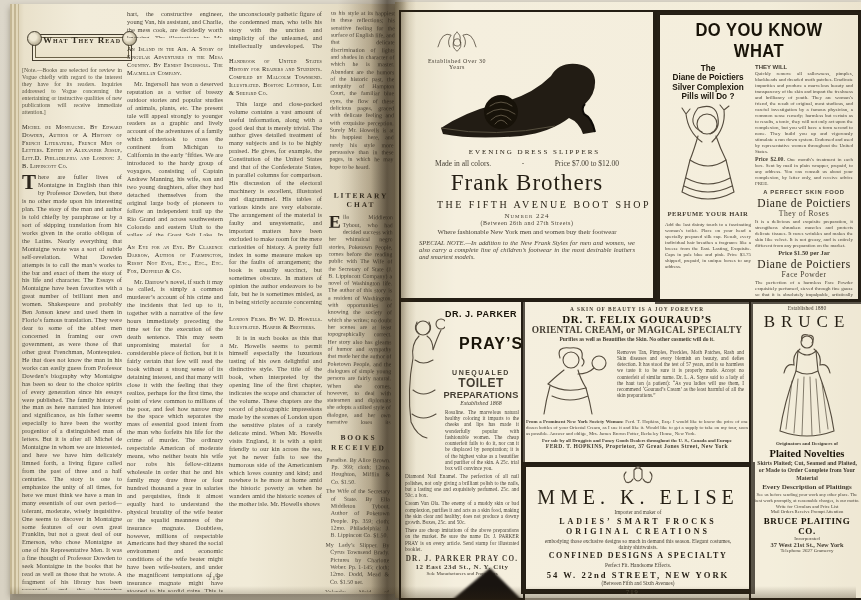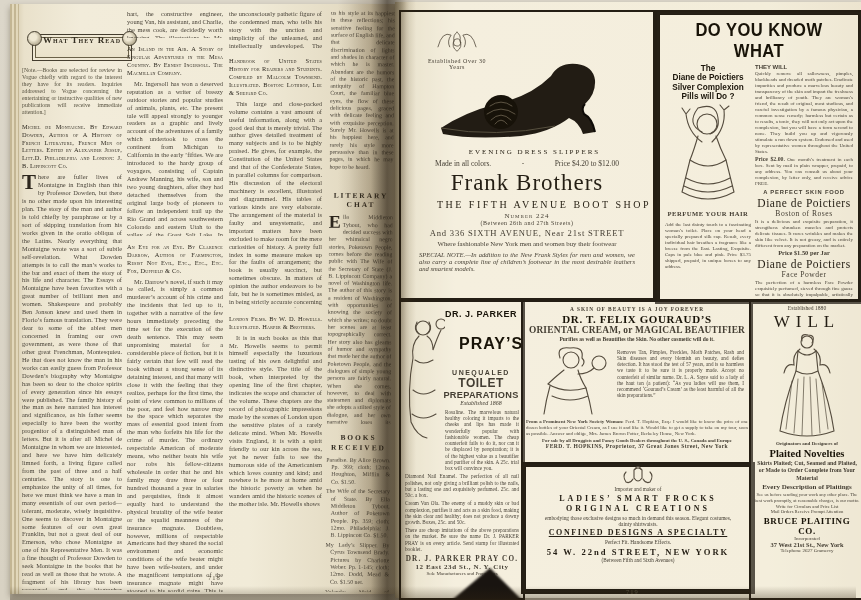--- a/index.html
+++ b/index.html
@@ -157,27 +157,26 @@
       <path d="M6 82 Q30 66 62 58 Q96 50 116 30 Q124 16 142 18 Q158 20 160 34 Q161 48 150 58 Q146 62 149 68 Q157 72 160 86 L148 88 Q144 76 134 72 Q116 86 86 90 Q38 94 8 88 Z" fill="#221c14"></path>
       <path d="M150 58 Q146 62 149 68 Q157 72 160 86" fill="none" stroke="#0e0b07" stroke-width="2"></path>
       <circle cx="66" cy="66" r="17" fill="#171209"></circle>
       <path class="ln" style="stroke:#6e6452;stroke-width:.8;" d="M55 60 Q66 52 77 60 M52 68 Q66 58 80 68 M56 74 Q66 64 76 74 M60 78 Q66 70 72 78"></path>
       <path d="M6 82 Q60 92 120 80" fill="none" stroke="#57503f" stroke-width="1"></path>
     </svg>
     <div class="frank-cap">EVENING DRESS SLIPPERS</div>
     <div class="frank-line">
       <span>Made in all colors.</span>
       <span>-</span>
-      <span>Price $4.20 to $12.00</span>
+      <span>Price $7.00 to $12.00</span>
     </div>
     <div class="frank-name">Frank Brothers</div>
     <div class="frank-sub">THE FIFTH AVENUE BOOT SHOP</div>
     <div style="font-size:7px;font-variant:small-caps;letter-spacing:1px;">Number 224</div>
     <div class="frank-small">(Between 26th and 27th Streets)</div>
-    <div style="font-size:8.6px;letter-spacing:.8px;margin-top:2px;">And 336 SIXTH AVENUE, Near 21st STREET</div>
     <div style="font-size:6.8px;margin-top:2px;">Where fashionable New York men and women buy their footwear</div>
     <div class="frank-note">SPECIAL NOTE.—In addition to the New Frank Styles for men and women, we also carry a complete line of children’s footwear in the most desirable leathers and smartest models.</div>
   </div>
 
   <div class="adbox dbl c" style="left:655px;top:10px;width:198px;height:284px;padding:4px 3px 2px;">
     <div class="diane-head sans">DO YOU KNOW WHAT</div>
     <div class="diane-cols">
       <div class="diane-left">
         <div class="diane-pill sans">
           <div>The</div>
@@ -197,21 +196,21 @@
         <div style="font-size:6.6px;font-weight:bold;letter-spacing:.5px;">PERFUME YOUR HAIR</div>
         <p class="tiny">Add the last dainty touch to a fascinating woman’s toilet. Place on your head a specially prepared silk cap. Result, every individual hair breathes a fragrance like a breeze from the East. Lasting, Exquisite. Caps in pale blue and pink. Price $3.75 shipped, prepaid, in unique boxes to any address.</p>
       </div>
       <div class="diane-right" style="text-align:left;">
         <div class="bold sans" style="font-size:6px;">THEY WILL</div>
         <p class="tiny" style="margin:1px 0;">Quickly remove all sallowness, pimples, blackheads and dreaded moth patches. Eradicate impurities and produce a marvelous beauty and transparency of the skin and impart the freshness and brilliancy of youth. They are woman’s friend, the result of original, most studious, and careful investigation by a famous physician, a common sense remedy; harmless but certain as to results, a tonic, they will not only act upon the complexion, but you will have a form second to none. They build you up and vigorously stimulate a run down system. Endorsed and used by representative women throughout the United States.</p>
         <p class="tiny" style="margin:1px 0;"><span class="bold" style="font-size:5.8px;">Price $2.00.</span> <span>One month’s treatment in each box. Sent by mail in plain wrapper, prepaid, to any address. You can consult us about your complexion, by letter only, and receive advice FREE.</span></p>
         <div class="c">
           <div class="bold sans" style="font-size:5.8px;letter-spacing:.8px;margin-top:2px;">A PERFECT SKIN FOOD</div>
           <div class="dj-brand">Diane de Poictiers</div>
-          <div class="dj-prod">Boston of Roses</div>
+          <div class="dj-prod">They of Roses</div>
           <p class="tiny" style="text-align:justify;margin:0;">It is a delicious and exquisite preparation, it strengthens shrunken muscles and protects delicate tissues. It cures wrinkles and makes the skin like velvet. It is not greasy, and is entirely different from any preparation on the market.</p>
           <div class="bold" style="font-size:6.4px;">Price $1.50 per Jar</div>
           <div class="dj-brand">Diane de Poictiers</div>
           <div class="dj-prod">Face Powder</div>
           <p class="tiny" style="text-align:justify;margin:0;">The perfection of a harmless Face Powder exquisitely perfumed, sieved through fine gauze so that it is absolutely impalpable, artistically applied it imparts the velvety softness of the rose leaf.</p>
 
         </div>
       </div>
     </div>
 
@@ -241,21 +240,21 @@
     <div class="c">
       <div style="font-size:7.2px;letter-spacing:1.2px;font-weight:bold;">DR. J. PARKER PRAY CO.</div>
       <div style="font-size:7px;font-weight:bold;letter-spacing:.6px;">12 East 23d St., N. Y. City</div>
       <div style="font-size:5px;">Sole Manufacturers and Proprietors</div>
     </div>
   </div>
 
   <div class="adbox c" style="left:521px;top:300px;width:222px;height:156px;padding:2px 3px;">
     <div class="gour-tag">A SKIN OF BEAUTY IS A JOY FOREVER</div>
     <div class="gour-name">DR. T. FELIX GOURAUD’S</div>
-    <div class="gour-prod">ORIENTAL CREAM, or MAGICAL BEAUTIFIER</div>
+    <div class="gour-prod">ORIENTAL CREAM, or MAGICAL SPECIALTY</div>
     <div class="gour-pur">Purifies as well as Beautifies the Skin.  No other cosmetic will do it.</div>
     <div class="gour-row">
       <svg width="84" height="74" viewBox="0 0 84 74">
         <path class="ln" d="M30 14 Q26 2 40 4 Q54 2 52 14 Q56 18 52 22"></path>
         <circle class="ln" cx="41" cy="16" r="8"></circle>
         <path class="ln" d="M34 26 Q24 34 18 40 Q34 50 56 44 Q50 34 48 26"></path>
         <path class="ln" d="M48 30 Q58 30 64 24"></path>
         <circle class="ln" cx="69" cy="19" r="7"></circle>
         <path class="ln" d="M20 42 Q16 56 14 70 M56 44 Q60 58 62 70 M22 52 Q40 60 58 52"></path>
       </svg>
@@ -265,33 +264,34 @@
     <div class="bold" style="font-size:4.8px;margin-top:1px;">For sale by all Druggists and Fancy Goods Dealers throughout the U. S., Canada and Europe</div>
     <div class="gour-foot">FERD. T. HOPKINS, Proprietor, 37 Great Jones Street, New York</div>
   </div>
 
   <div class="adbox dbl c" style="left:521px;top:462px;width:222px;height:124px;padding:2px 4px;">
     <svg class="ill" width="36" height="20" viewBox="0 0 36 20">
       <path class="ln" d="M14 4 Q18 0 22 4 L22 12 Q18 18 14 12 Z"></path>
       <path class="ln" d="M6 6 Q2 10 6 16 Q10 18 13 13 M30 6 Q34 10 30 16 Q26 18 23 13"></path>
       <path class="ln" d="M15 3 Q18 -2 21 3"></path>
     </svg>
+    <div class="elise-name">MME. K. ELISE</div>
     <div class="elise-sm">Importer and maker of</div>
     <div class="elise-caps">LADIES’ SMART FROCKS</div>
     <div class="elise-caps">ORIGINAL CREATIONS</div>
     <div class="elise-sm" style="font-size:5.4px;padding:0 14px;">embodying those exclusive designs so much in demand this season.  Elegant costumes, dainty shirtwaists.</div>
-    <div class="elise-caps" style="letter-spacing:1.6px;text-decoration:underline;">CONFINED DESIGNS A SPECIALTY</div>
+    <div class="elise-caps" style="letter-spacing:1.6px;">CONFINED DESIGNS A SPECIALTY</div>
     <div class="elise-sm" style="font-size:5.4px;">Perfect Fit.   Handsome Effects.</div>
     <div class="elise-addr">54 W. 22nd STREET, NEW YORK</div>
     <div class="elise-sm">(Between Fifth and Sixth Avenues)</div>
   </div>
 
   <div class="adbox c" style="left:749px;top:300px;width:106px;height:290px;padding:3px 3px;">
     <div style="font-size:5.6px;">Established 1880</div>
-    <div class="bruce-name">WILL</div>
+    <div class="bruce-name">BRUCE</div>
     <svg class="ill" width="70" height="108" viewBox="0 0 70 108">
       <path class="ln" d="M30 8 Q28 0 36 2 Q44 2 40 10"></path>
       <circle class="ln" cx="35" cy="9" r="6"></circle>
       <path class="ln" d="M28 16 Q20 22 22 32 Q14 30 12 40 M42 16 Q50 22 48 32 Q56 30 58 40"></path>
       <path class="ln" d="M26 18 Q35 26 44 18 L46 38 Q35 44 24 38 Z"></path>
       <path class="ln" d="M24 38 Q12 70 8 98 Q35 108 62 98 Q58 70 46 38"></path>
       <path class="ln" style="stroke-width:.7;" d="M20 48 L14 96 M26 46 L22 100 M32 44 L30 102 M38 44 L40 102 M44 46 L48 100 M50 50 L56 96"></path>
     </svg>
     <div class="bruce-b" style="font-size:5px;">Originators and Designers of</div>
     <div class="bruce-prod">Plaited Novelties</div>

